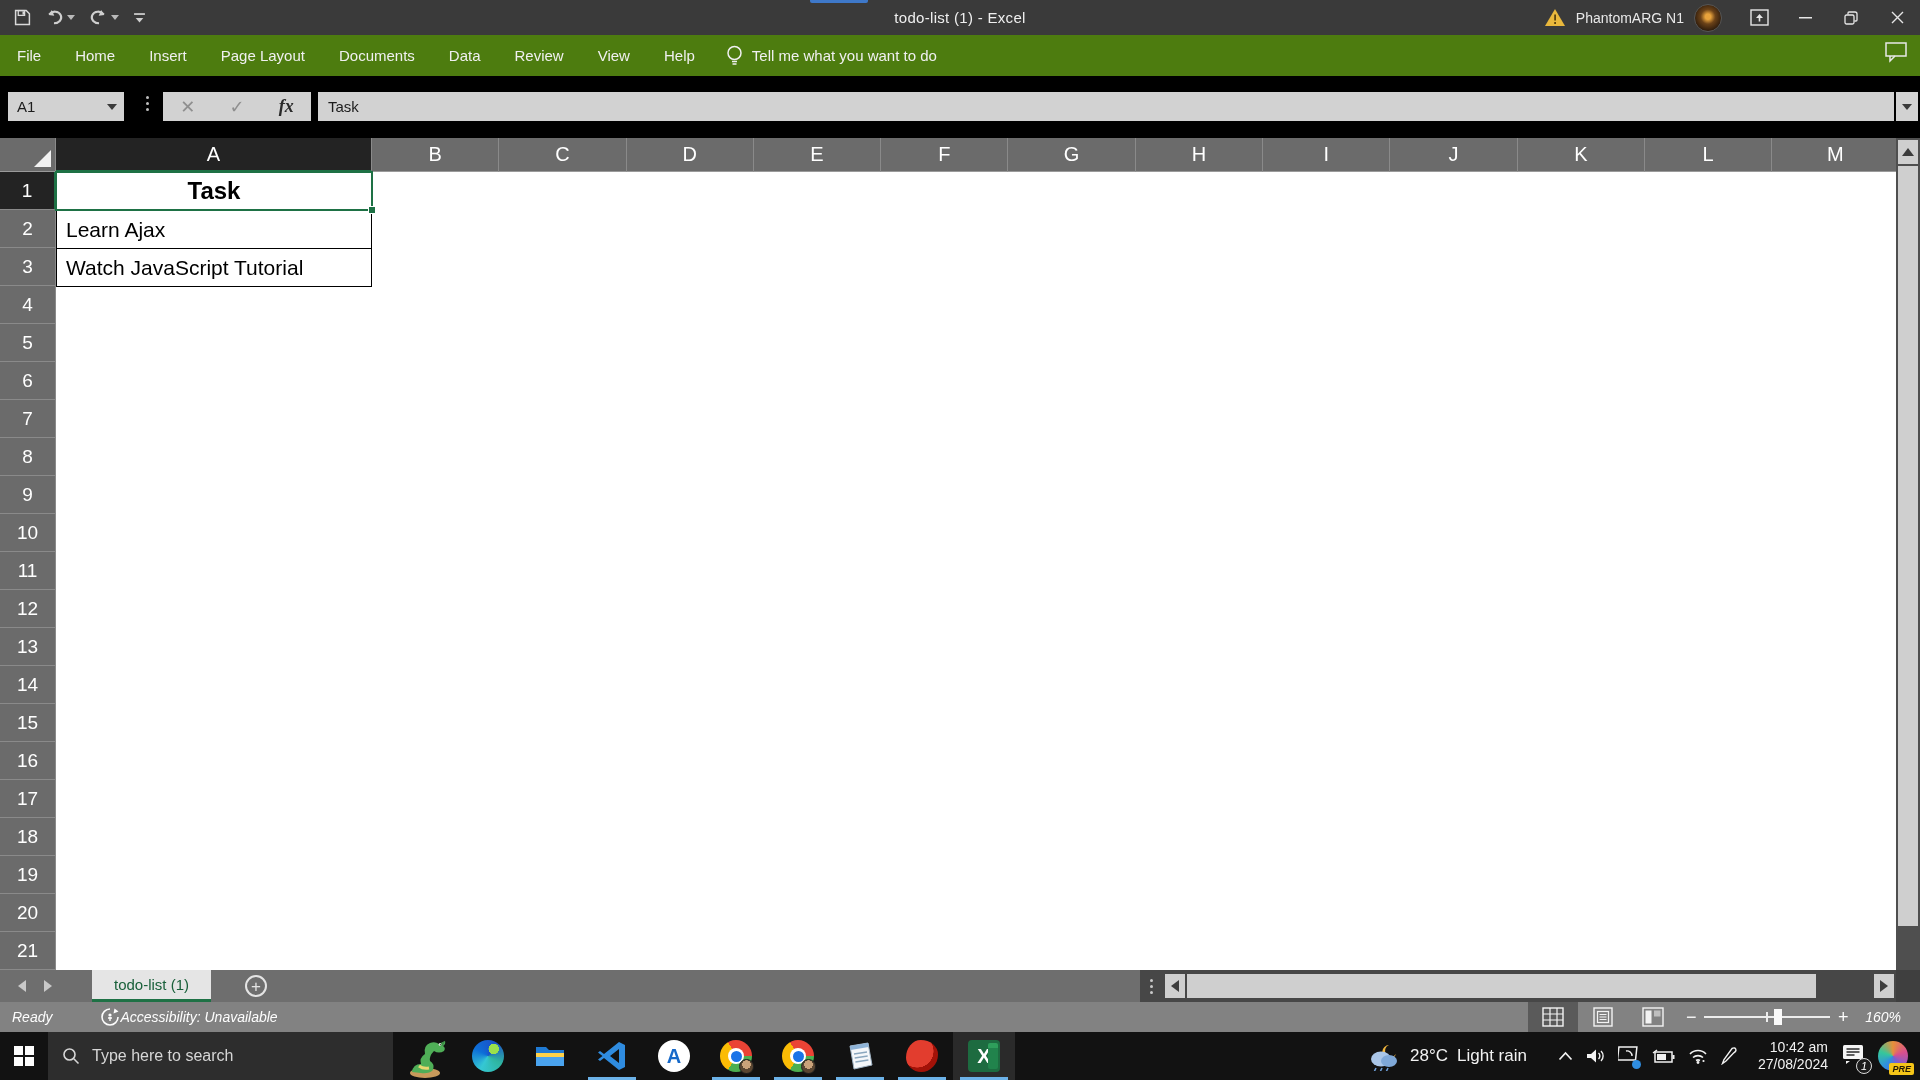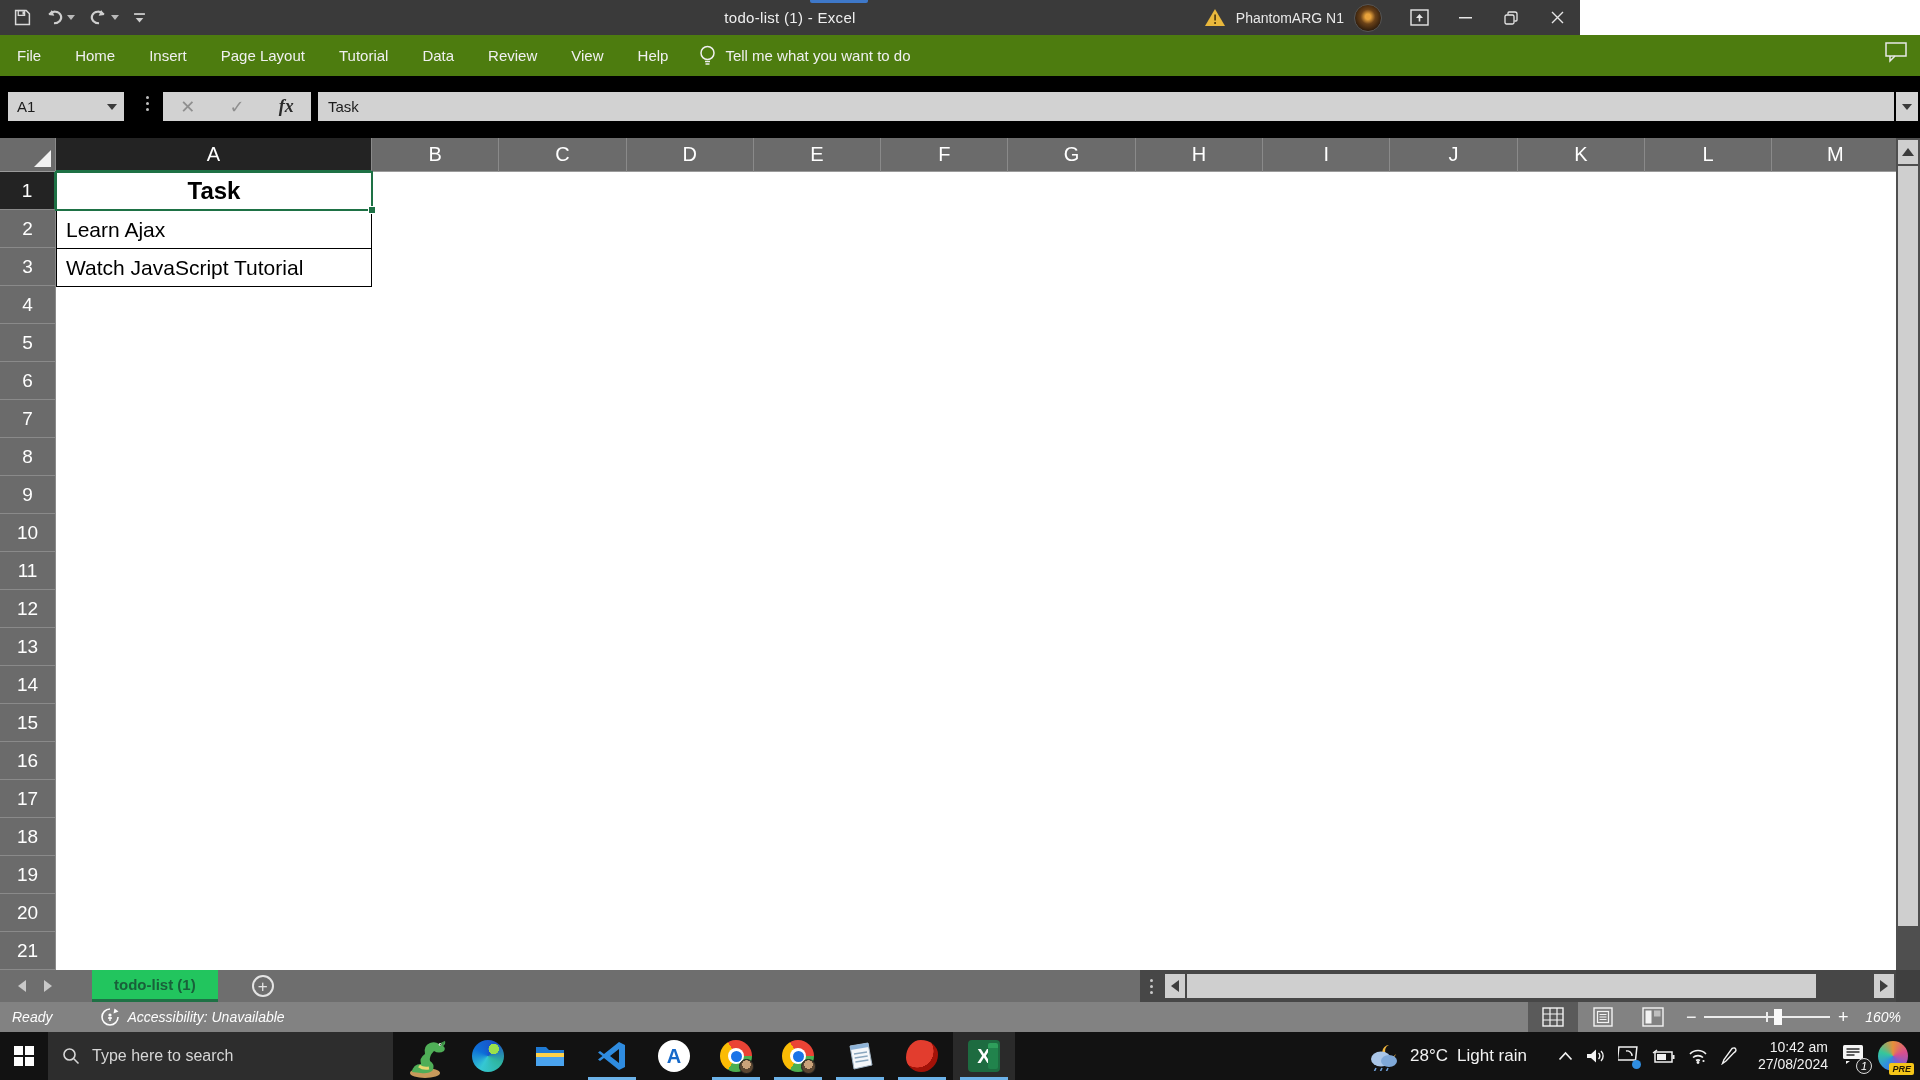--- a/index.html
+++ b/index.html
@@ -1,21 +1,21 @@
 <!DOCTYPE html>
 <html><head>
 <meta charset="utf-8">
 <style>
   * { margin:0; padding:0; box-sizing:border-box; }
   html,body { width:1920px; height:1080px; overflow:hidden; background:#000;
               font-family:"Liberation Sans", sans-serif; }
   #stage { position:relative; width:1920px; height:1080px; background:#fff; }
 
   
-  #titlebar { position:absolute; left:0; top:0; width:1580px; height:35px; background:#3a3a3a;padding-left:44px; }
+  #titlebar { position:absolute; left:0; top:0; width:1920px; height:35px; background:#3a3a3a;padding-left:44px; }
   #blue-edge { position:absolute; left:810px; top:0; width:58px; height:3px; background:#3e78c9; border-radius:0 0 2px 2px; }
   #qat { position:absolute; left:14px; top:0; height:35px; display:flex; align-items:center; gap:14px; }
   .qat-btn { display:flex; align-items:center; gap:3px; color:#d9d9d9; }
   .mini-chev { width:0; height:0; border-left:4px solid transparent; border-right:4px solid transparent; border-top:5px solid #b9b9b9; }
   #title-text { position:absolute; left:0; right:0; top:0; height:35px; display:flex; align-items:center; justify-content:center;
                 color:#efefef; font-size:15px; letter-spacing:.3px; }
   #titlebar-right { position:absolute; right:0; top:0; height:35px; display:flex; align-items:center; }
   #account { display:flex; align-items:center; gap:10px; color:#e8e8e8; font-size:14px; margin-right:14px; }
   #avatar { width:28px; height:28px; border-radius:50%;
             background:radial-gradient(circle at 50% 45%, #e8a33c 0 14%, #6b4218 38%, #2b1a0c 75%, #1a120a 100%);
@@ -73,39 +73,39 @@
   #vs-down { left:2px; top:838px;  width:20px; height:24px; }
   #vs-thumb { position:absolute; left:2px; top:28px; width:20px; height:760px; background:#cfcfcf; }
   .tri-up    { width:0;height:0;border-left:6px solid transparent;border-right:6px solid transparent;border-bottom:8px solid #3c3c3c; }
   .tri-down  { width:0;height:0;border-left:6px solid transparent;border-right:6px solid transparent;border-top:8px solid #3c3c3c; }
   .tri-left  { width:0;height:0;border-top:6px solid transparent;border-bottom:6px solid transparent;border-right:8px solid #3c3c3c; }
   .tri-right { width:0;height:0;border-top:6px solid transparent;border-bottom:6px solid transparent;border-left:8px solid #3c3c3c; }
   #tabrow { position:absolute; left:0; top:970px; width:1920px; height:32px; background:#6e6e6e; display:flex; align-items:center; }
   .nav-tri { margin-left:18px; }
   .nav-tri.l { width:0;height:0;border-top:6px solid transparent;border-bottom:6px solid transparent;border-right:8px solid #c9c9c9; }
   .nav-tri.r { width:0;height:0;border-top:6px solid transparent;border-bottom:6px solid transparent;border-left:8px solid #c9c9c9; }
-  #sheet-tab { margin-left:40px; height:32px; padding:0 22px; background:#22c55e; display:flex; align-items:center;
-               color:#19603a; font-weight:bold; font-size:15px; border-bottom:3px solid #1e7145; }
+  #sheet-tab { margin-left:40px; height:32px; padding:0 22px; background:#e5e5e5; display:flex; align-items:center;
+               color:#19603a; font-weight:normal; font-size:15px; border-bottom:3px solid #1e7145; }
   #add-sheet { margin-left:34px; width:22px; height:22px; border:2px solid #e4e4e4; border-radius:50%;
                color:#e4e4e4; display:flex; align-items:center; justify-content:center; font-size:17px; line-height:1; }
   
   #hscroll { position:absolute; left:1140px; top:970px; width:780px; height:32px; background:#474747; display:flex; align-items:center; }
   #hs-dots { display:flex; flex-direction:column; gap:3px; margin:0 12px 0 10px; }
   #hs-dots i { width:3px; height:3px; background:#c9c9c9; border-radius:50%; }
   #hs-left  { position:relative; width:20px; height:24px; }
   #hs-thumb { width:630px; height:24px; background:#cfcfcf; margin-left:2px; }
   #hs-gap { width:58px; height:24px; }
   #hs-right { position:relative; width:20px; height:24px; }
   #hs-corner { width:24px; height:32px; background:#3f3f3f; margin-left:2px; }
 
   
   #statusbar { position:absolute; left:0; top:1002px; width:1920px; height:30px; background:#828282;
                display:flex; align-items:center; color:#fdfdfd; font-size:14px;font-style:italic; }
   #status-ready { margin-left:12px; }
-  #status-acc { margin-left:48px; display:flex; align-items:center; gap:7px; }
+  #status-acc { margin-left:48px; display:flex; align-items:center; }
   #status-right { position:absolute; right:0; top:0; height:30px; display:flex; align-items:center; }
   .view-btn { width:50px; height:30px; display:flex; align-items:center; justify-content:center; }
   .view-btn.active { background:#5a5a5a; }
   #zoom-out,#zoom-in { width:26px; text-align:center; font-size:18px; color:#fdfdfd; }
   #zoom-track { position:relative; width:126px; height:30px; }
   #zoom-line { position:absolute; left:0; top:14px; width:126px; height:2px; background:#ededed; }
   #zoom-tick { position:absolute; left:62px; top:10px; width:2px; height:10px; background:#ededed; }
   #zoom-thumb { position:absolute; left:70px; top:7px; width:8px; height:16px; background:#fafafa; }
   #zoom-pct { width:64px; text-align:right; padding-right:19px; font-size:14px; }
 
@@ -224,21 +224,21 @@
           </svg>
       </div>
     </div>
   </div>
 
   <div id="menubar">
     <span class="mi">File</span>
     <span class="mi">Home</span>
     <span class="mi">Insert</span>
     <span class="mi">Page Layout</span>
-    <span class="mi">Tutorial</span>
+    <span class="mi">Documents</span>
     <span class="mi">Data</span>
     <span class="mi">Review</span>
     <span class="mi">View</span>
     <span class="mi">Help</span>
     <span id="tellme">
       <svg width="17" height="24" viewBox="0 0 17 24">
           <circle cx="8.5" cy="9" r="6.5" fill="none" stroke="#f0f0f0" stroke-width="1.5"></circle>
           <path d="M6 17.5 h5 M6.5 20 h4" stroke="#f0f0f0" stroke-width="1.5"></path>
         </svg>
       <span>Tell me what you want to do</span>

